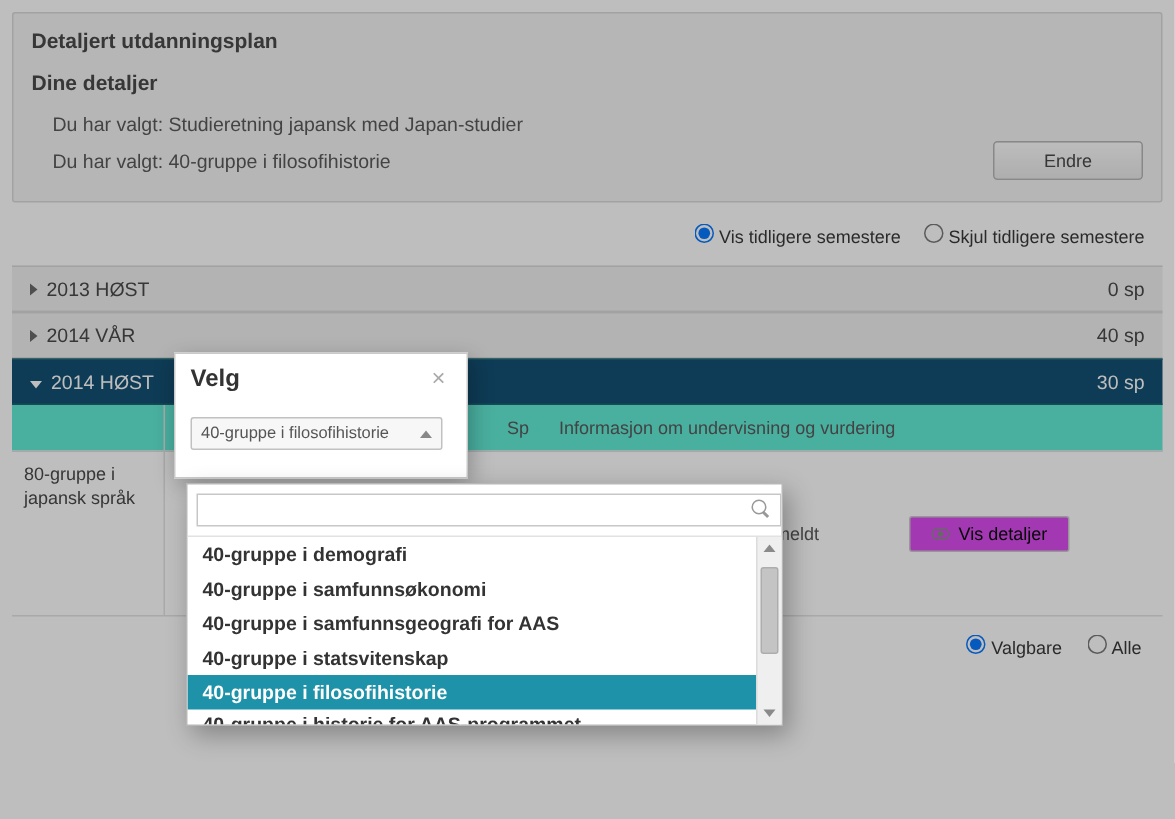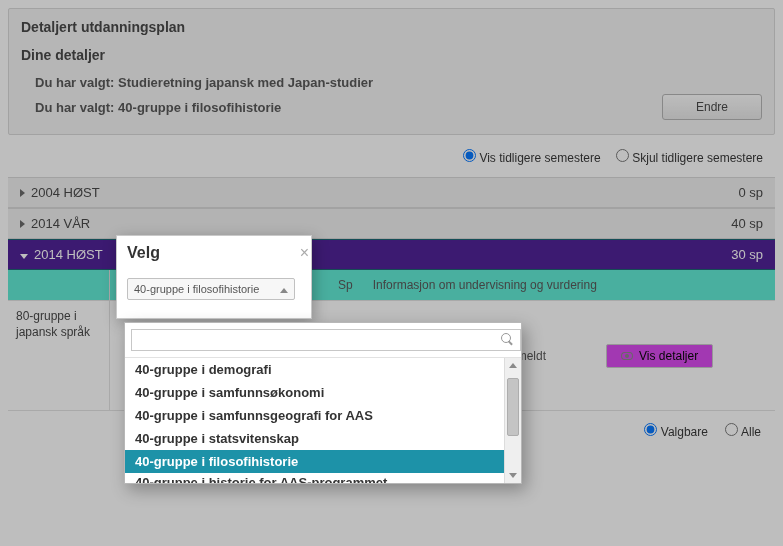--- a/index.html
+++ b/index.html
@@ -32,21 +32,20 @@
     font-weight: bold;
     font-size: 14px;
     color: #444;
     margin-top: 12px;
     margin-bottom: 8px;
   }
   .choice-line {
     color: #555;
     font-size: 13px;
     padding: 4px 0 4px 14px;
-    font-weight: bold;
   }
   .choice-row {
     display: flex;
     justify-content: space-between;
     align-items: center;
   }
   .btn-endre {
     background: linear-gradient(#fdfdfd,#e9e9e9);
     border: 1px solid #b5b5b5;
     border-radius: 3px;
@@ -70,21 +69,21 @@
     display: flex;
     justify-content: space-between;
     align-items: center;
     color: #444;
     font-size: 13px;
   }
   .sem-bar .left {
     display: flex; align-items: center; gap: 6px;
   }
   .sem-bar.active {
-    background: #4c1d95;
+    background: #0c4a6e;
     color: #fff;
     border-top: 1px solid #166370;
     border-bottom: 1px solid #166370;
   }
   .chevron-right::before { content: ""; display:inline-block; border-left:5px solid #666; border-top:4px solid transparent; border-bottom:4px solid transparent; }
   .chevron-down::before { content: ""; display:inline-block; border-top:5px solid #fff; border-left:4px solid transparent; border-right:4px solid transparent; }
   .sub-header-row {
     display: flex;
     background: #5eead4;
     border-bottom: 1px solid #e2e2e2;
@@ -148,21 +147,21 @@
     top:235px;
     width:196px;
     background:#fff;
     border:1px solid #c9c9c9;
     box-shadow: 2px 4px 14px rgba(0,0,0,0.28);
   }
   .modal-head {
     display:flex;
     justify-content:space-between;
     align-items:center;
-    padding:8px 2px 6px 10px;
+    padding:8px 14px 6px 10px;
   }
   .modal-title { font-weight:bold; font-size:16px; color:#333; }
   .modal-close { color:#aaa; font-size:16px; cursor:pointer; line-height:1; }
   .modal-body { padding: 10px 10px 18px 10px; }
   .combo-btn {
     display:flex;
     justify-content:space-between;
     align-items:center;
     width:168px;
     border:1px solid #c1c1c1;
@@ -276,21 +275,21 @@
     </label>
     <label>
       <input type="radio" name="semfilter" style="">
       <span>Skjul tidligere semestere</span>
     </label>
   </div>
 
   <div class="sem-bar">
     <div class="left">
       <span class="chevron-right"></span>
-      <span>2004 HØST</span>
+      <span>2013 HØST</span>
     </div>
     <span>0 sp</span>
   </div>
 
   <div class="sem-bar">
     <div class="left">
       <span class="chevron-right"></span>
       <span>2014 VÅR</span>
     </div>
     <span>40 sp</span>

